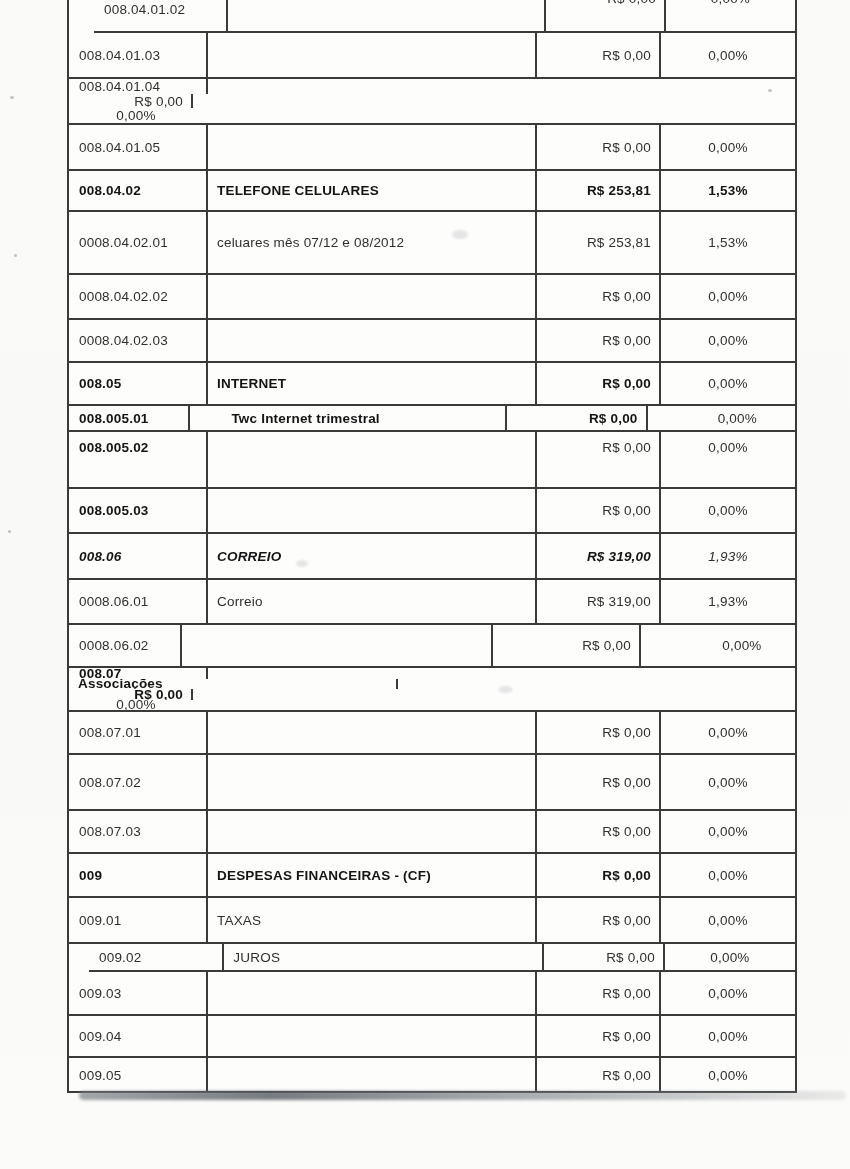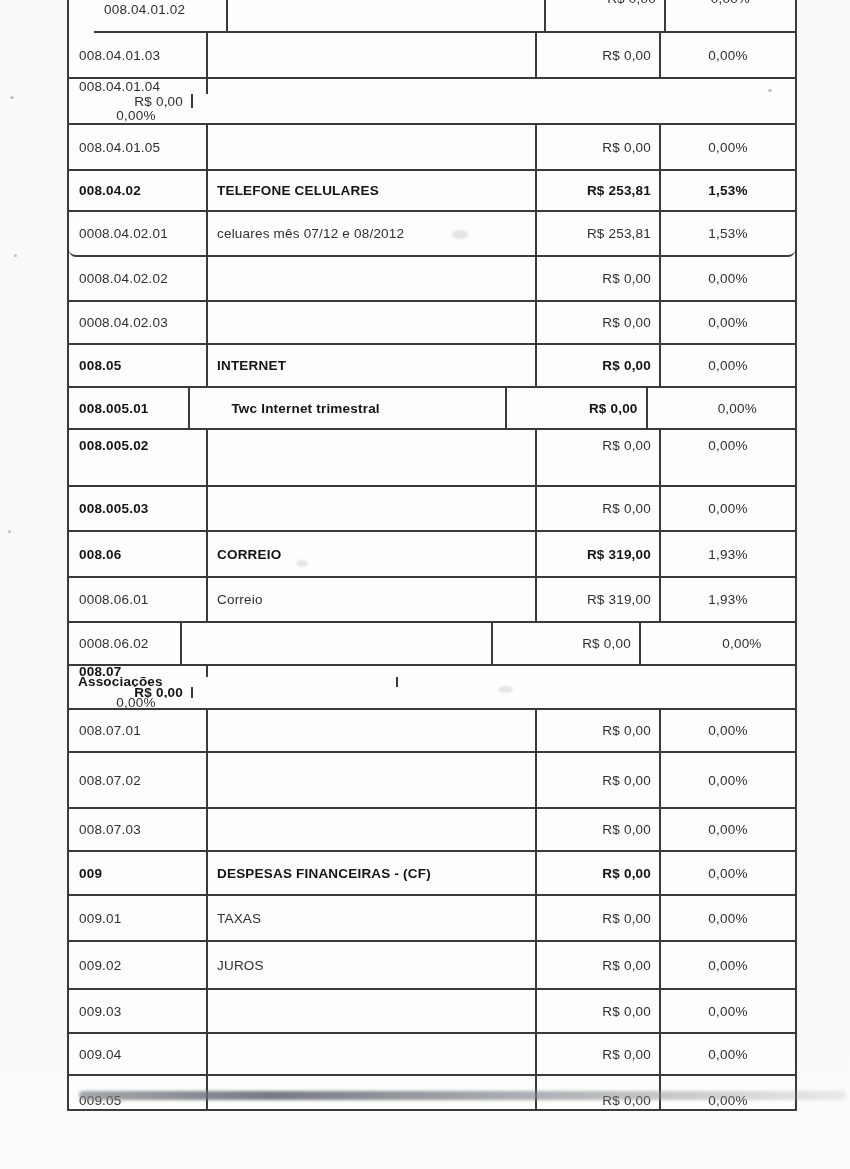--- a/index.html
+++ b/index.html
@@ -49,21 +49,21 @@
   
   .row.clip-top{overflow:hidden;margin-left:25px;}
   .row.clip-top .cell{align-items:flex-start;}
   .row.clip-top .cell.code .txt{margin-top:2px;}
   .row.clip-top .cell.value .txt,
   .row.clip-top .cell.pct .txt{margin-top:-9px;}
   
   .row.tall .cell{align-items:flex-start;padding-top:8px;}
   
   .row.clip-bottom{overflow:hidden;}
-  .row.clip-bottom .cell{align-items:flex-start;padding-top:17px;}
+  .row.clip-bottom .cell{align-items:center;padding-top:2px;}
   
   .top-border-fragment{
     position:absolute;left:565px;top:4px;width:230px;height:2px;
     background:#3c3c3c;transform:rotate(-.3deg);
   }
   .bottom-smudge{
     position:absolute;left:79px;top:1091px;width:767px;height:9px;
     background:linear-gradient(90deg,
       rgba(125,130,135,.70) 0%,
       rgba(95,100,106,.85) 25%,
@@ -154,21 +154,21 @@
         <div class="cell desc">
           <span class="txt b">TELEFONE CELULARES</span>
         </div>
         <div class="cell value">
           <span class="txt b">R$ 253,81</span>
         </div>
         <div class="cell pct">
           <span class="txt b">1,53%</span>
         </div>
       </div>
-      <div class="row" style="height: 45px; border-radius: 7px;">
+      <div class="row" style="height: 63px;">
         <div class="cell code">
           <span class="txt">0008.04.02.01</span>
         </div>
         <div class="cell desc">
           <span class="txt">celuares mês 07/12 e 08/2012</span>
         </div>
         <div class="cell value">
           <span class="txt">R$ 253,81</span>
         </div>
         <div class="cell pct">
@@ -210,21 +210,21 @@
         <div class="cell desc">
           <span class="txt b">INTERNET</span>
         </div>
         <div class="cell value">
           <span class="txt b">R$ 0,00</span>
         </div>
         <div class="cell pct">
           <span class="txt">0,00%</span>
         </div>
       </div>
-      <div class="row" style="height: 42px; gap: 32px;">
+      <div class="row" style="height: 26px; gap: 32px;">
         <div class="cell code">
           <span class="txt b">008.005.01</span>
         </div>
         <div class="cell desc">
           <span class="txt b">Twc Internet trimestral</span>
         </div>
         <div class="cell value">
           <span class="txt b">R$ 0,00</span>
         </div>
         <div class="cell pct">
@@ -252,147 +252,147 @@
         <div class="cell desc">
           <span class="txt"></span>
         </div>
         <div class="cell value">
           <span class="txt">R$ 0,00</span>
         </div>
         <div class="cell pct">
           <span class="txt">0,00%</span>
         </div>
       </div>
+      <div class="row" style="height: 46px; font-style: italic;">
+        <div class="cell code">
+          <span class="txt b">008.06</span>
+        </div>
+        <div class="cell desc">
+          <span class="txt b">CORREIO</span>
+        </div>
+        <div class="cell value">
+          <span class="txt b">R$ 319,00</span>
+        </div>
+        <div class="cell pct">
+          <span class="txt">1,93%</span>
+        </div>
+      </div>
+      <div class="row" style="height: 45px;">
+        <div class="cell code">
+          <span class="txt">0008.06.01</span>
+        </div>
+        <div class="cell desc">
+          <span class="txt">Correio</span>
+        </div>
+        <div class="cell value">
+          <span class="txt">R$ 319,00</span>
+        </div>
+        <div class="cell pct">
+          <span class="txt">1,93%</span>
+        </div>
+      </div>
+      <div class="row" style="height: 43px; gap: 48px;">
+        <div class="cell code">
+          <span class="txt">0008.06.02</span>
+        </div>
+        <div class="cell desc">
+          <span class="txt"></span>
+        </div>
+        <div class="cell value">
+          <span class="txt">R$ 0,00</span>
+        </div>
+        <div class="cell pct">
+          <span class="txt">0,00%</span>
+        </div>
+      </div>
+      <div class="row" style="height: 44px; flex-direction: column;">
+        <div class="cell code">
+          <span class="txt b">008.07</span>
+        </div>
+        <div class="cell desc">
+          <span class="txt b">Associações</span>
+        </div>
+        <div class="cell value">
+          <span class="txt b">R$ 0,00</span>
+        </div>
+        <div class="cell pct">
+          <span class="txt">0,00%</span>
+        </div>
+      </div>
+      <div class="row" style="height: 43px;">
+        <div class="cell code">
+          <span class="txt">008.07.01</span>
+        </div>
+        <div class="cell desc">
+          <span class="txt"></span>
+        </div>
+        <div class="cell value">
+          <span class="txt">R$ 0,00</span>
+        </div>
+        <div class="cell pct">
+          <span class="txt">0,00%</span>
+        </div>
+      </div>
+      <div class="row" style="height: 56px;">
+        <div class="cell code">
+          <span class="txt">008.07.02</span>
+        </div>
+        <div class="cell desc">
+          <span class="txt"></span>
+        </div>
+        <div class="cell value">
+          <span class="txt">R$ 0,00</span>
+        </div>
+        <div class="cell pct">
+          <span class="txt">0,00%</span>
+        </div>
+      </div>
+      <div class="row" style="height: 43px;">
+        <div class="cell code">
+          <span class="txt">008.07.03</span>
+        </div>
+        <div class="cell desc">
+          <span class="txt"></span>
+        </div>
+        <div class="cell value">
+          <span class="txt">R$ 0,00</span>
+        </div>
+        <div class="cell pct">
+          <span class="txt">0,00%</span>
+        </div>
+      </div>
+      <div class="row" style="height: 44px;">
+        <div class="cell code">
+          <span class="txt b">009</span>
+        </div>
+        <div class="cell desc">
+          <span class="txt b">DESPESAS FINANCEIRAS - (CF)</span>
+        </div>
+        <div class="cell value">
+          <span class="txt b">R$ 0,00</span>
+        </div>
+        <div class="cell pct">
+          <span class="txt">0,00%</span>
+        </div>
+      </div>
       <div class="row" style="height: 46px;">
         <div class="cell code">
-          <span class="txt b">008.06</span>
-        </div>
-        <div class="cell desc">
-          <span class="txt b">CORREIO</span>
-        </div>
-        <div class="cell value">
-          <span class="txt b">R$ 319,00</span>
-        </div>
-        <div class="cell pct">
-          <span class="txt">1,93%</span>
-        </div>
-      </div>
-      <div class="row" style="height: 45px;">
-        <div class="cell code">
-          <span class="txt">0008.06.01</span>
-        </div>
-        <div class="cell desc">
-          <span class="txt">Correio</span>
-        </div>
-        <div class="cell value">
-          <span class="txt">R$ 319,00</span>
-        </div>
-        <div class="cell pct">
-          <span class="txt">1,93%</span>
-        </div>
-      </div>
-      <div class="row" style="height: 43px; gap: 48px;">
-        <div class="cell code">
-          <span class="txt">0008.06.02</span>
-        </div>
-        <div class="cell desc">
-          <span class="txt"></span>
-        </div>
-        <div class="cell value">
-          <span class="txt">R$ 0,00</span>
-        </div>
-        <div class="cell pct">
-          <span class="txt">0,00%</span>
-        </div>
-      </div>
-      <div class="row" style="height: 44px; flex-direction: column;">
-        <div class="cell code">
-          <span class="txt b">008.07</span>
-        </div>
-        <div class="cell desc">
-          <span class="txt b">Associações</span>
-        </div>
-        <div class="cell value">
-          <span class="txt b">R$ 0,00</span>
-        </div>
-        <div class="cell pct">
-          <span class="txt">0,00%</span>
-        </div>
-      </div>
-      <div class="row" style="height: 43px;">
-        <div class="cell code">
-          <span class="txt">008.07.01</span>
-        </div>
-        <div class="cell desc">
-          <span class="txt"></span>
-        </div>
-        <div class="cell value">
-          <span class="txt">R$ 0,00</span>
-        </div>
-        <div class="cell pct">
-          <span class="txt">0,00%</span>
-        </div>
-      </div>
-      <div class="row" style="height: 56px;">
-        <div class="cell code">
-          <span class="txt">008.07.02</span>
-        </div>
-        <div class="cell desc">
-          <span class="txt"></span>
-        </div>
-        <div class="cell value">
-          <span class="txt">R$ 0,00</span>
-        </div>
-        <div class="cell pct">
-          <span class="txt">0,00%</span>
-        </div>
-      </div>
-      <div class="row" style="height: 43px;">
-        <div class="cell code">
-          <span class="txt">008.07.03</span>
-        </div>
-        <div class="cell desc">
-          <span class="txt"></span>
-        </div>
-        <div class="cell value">
-          <span class="txt">R$ 0,00</span>
-        </div>
-        <div class="cell pct">
-          <span class="txt">0,00%</span>
-        </div>
-      </div>
-      <div class="row" style="height: 44px;">
-        <div class="cell code">
-          <span class="txt b">009</span>
-        </div>
-        <div class="cell desc">
-          <span class="txt b">DESPESAS FINANCEIRAS - (CF)</span>
-        </div>
-        <div class="cell value">
-          <span class="txt b">R$ 0,00</span>
-        </div>
-        <div class="cell pct">
-          <span class="txt">0,00%</span>
-        </div>
-      </div>
-      <div class="row" style="height: 46px;">
-        <div class="cell code">
           <span class="txt">009.01</span>
         </div>
         <div class="cell desc">
           <span class="txt">TAXAS</span>
         </div>
         <div class="cell value">
           <span class="txt">R$ 0,00</span>
         </div>
         <div class="cell pct">
           <span class="txt">0,00%</span>
         </div>
       </div>
-      <div class="row" style="height: 48px;">
+      <div class="row" style="height: 28px; margin-left: 20px;">
         <div class="cell code">
           <span class="txt">009.02</span>
         </div>
         <div class="cell desc">
           <span class="txt">JUROS</span>
         </div>
         <div class="cell value">
           <span class="txt">R$ 0,00</span>
         </div>
         <div class="cell pct">

